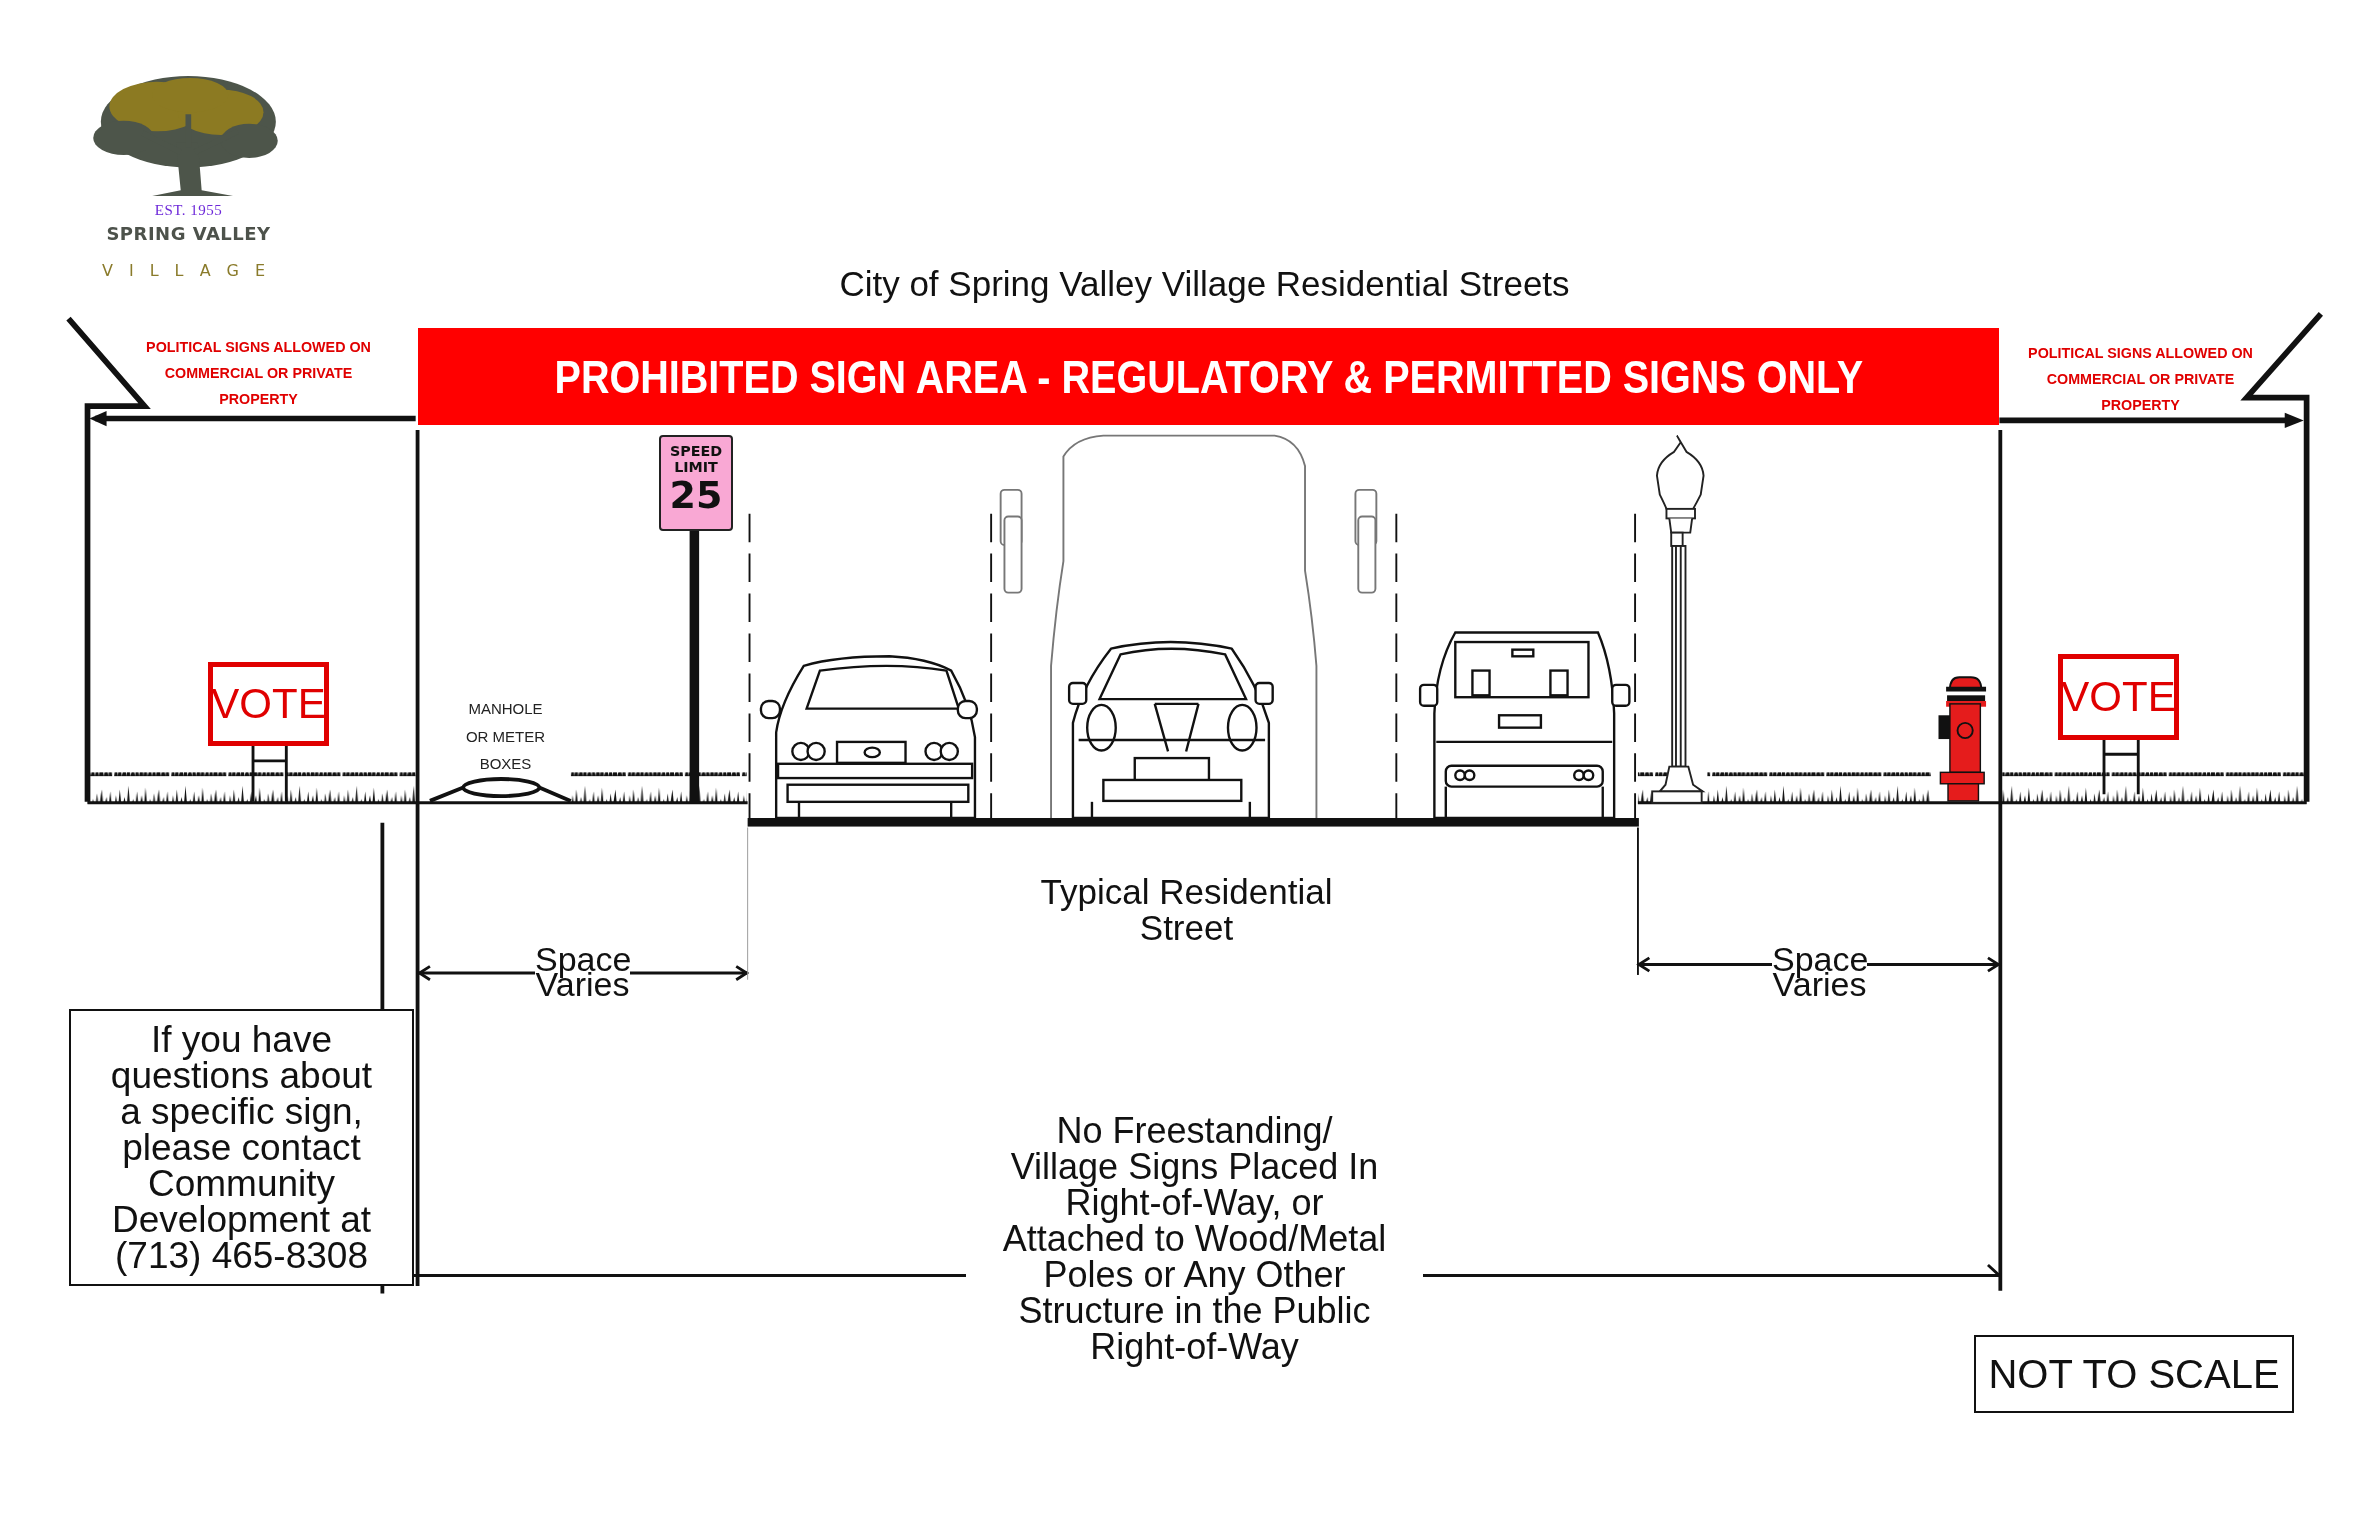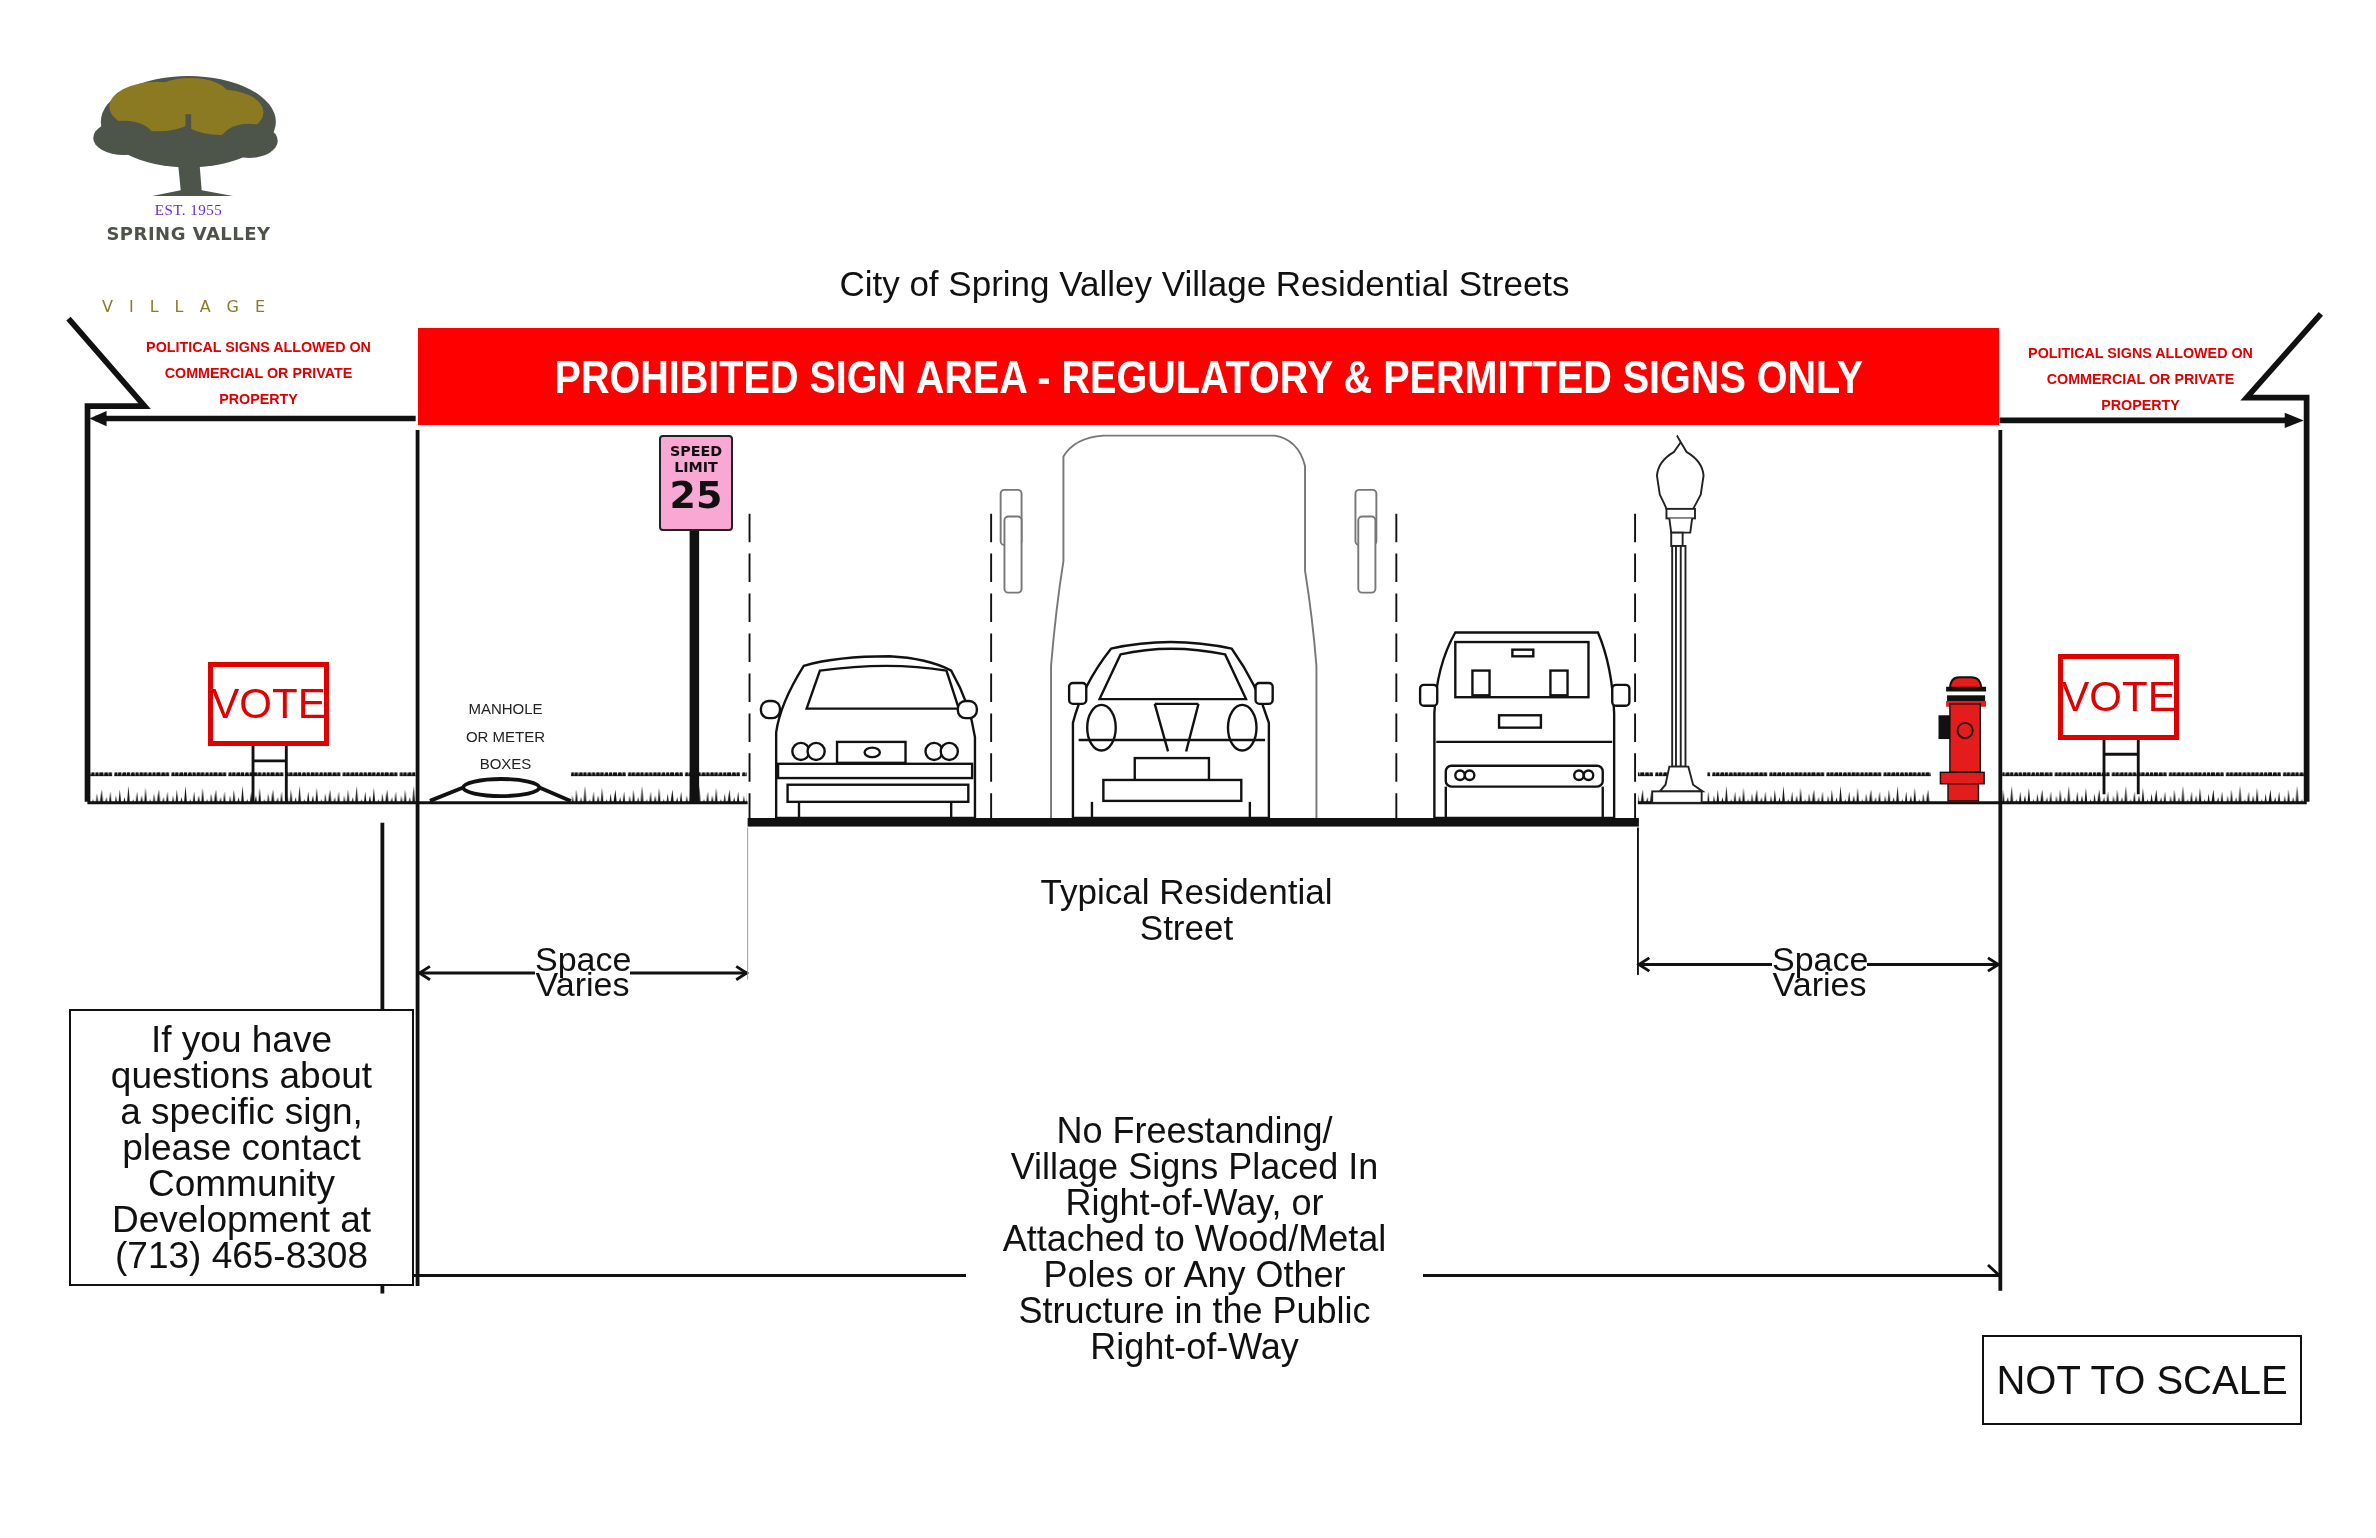--- a/index.html
+++ b/index.html
@@ -191,21 +191,21 @@
   </g>
 
   <g stroke="#111" stroke-width="3" fill="none">
     <line x1="402" y1="1341" x2="2102" y2="1341"></line>
     <path d="M418 1330 L404 1340 M2090 1330 L2101 1340"></path>
   </g>
 </svg>
 
 <div class="abs logo-est" style="left:65px; top:202px;">EST. 1955</div>
 <div class="abs logo-name" style="left:46px; top:223px;">SPRING VALLEY</div>
-<div class="abs logo-sub" style="left:49px; top:261px;margin-top:36px;">VILLAGE</div>
+<div class="abs logo-sub" style="left:49px; top:261px;">VILLAGE</div>
 
 <div class="abs title" style="left:729px; top:264px;">City of Spring Valley Village Residential Streets</div>
 
 <div class="abs banner" style="left:418px; top:328px; width:1581px; height:97px;">
   <span>PROHIBITED SIGN AREA - REGULATORY &amp; PERMITTED SIGNS ONLY</span>
 </div>
 
 <div class="abs political" style="left:135px; top:334px;">
   <div>POLITICAL SIGNS ALLOWED ON</div>
   <div>COMMERCIAL OR PRIVATE</div>
@@ -260,14 +260,14 @@
 <div class="abs row-text" style="left:966px; top:1113px;">
   <div>No Freestanding/</div>
   <div>Village Signs Placed In</div>
   <div>Right-of-Way, or</div>
   <div>Attached to Wood/Metal</div>
   <div>Poles or Any Other</div>
   <div>Structure in the Public</div>
   <div>Right-of-Way</div>
 </div>
 
-<div class="abs nts" style="left:1974px; top:1335px; width:320px; height:90px;margin-left:8px;">NOT TO SCALE</div>
+<div class="abs nts" style="left:1974px; top:1335px; width:320px; height:78px;">NOT TO SCALE</div>
 
 
 </body></html>

